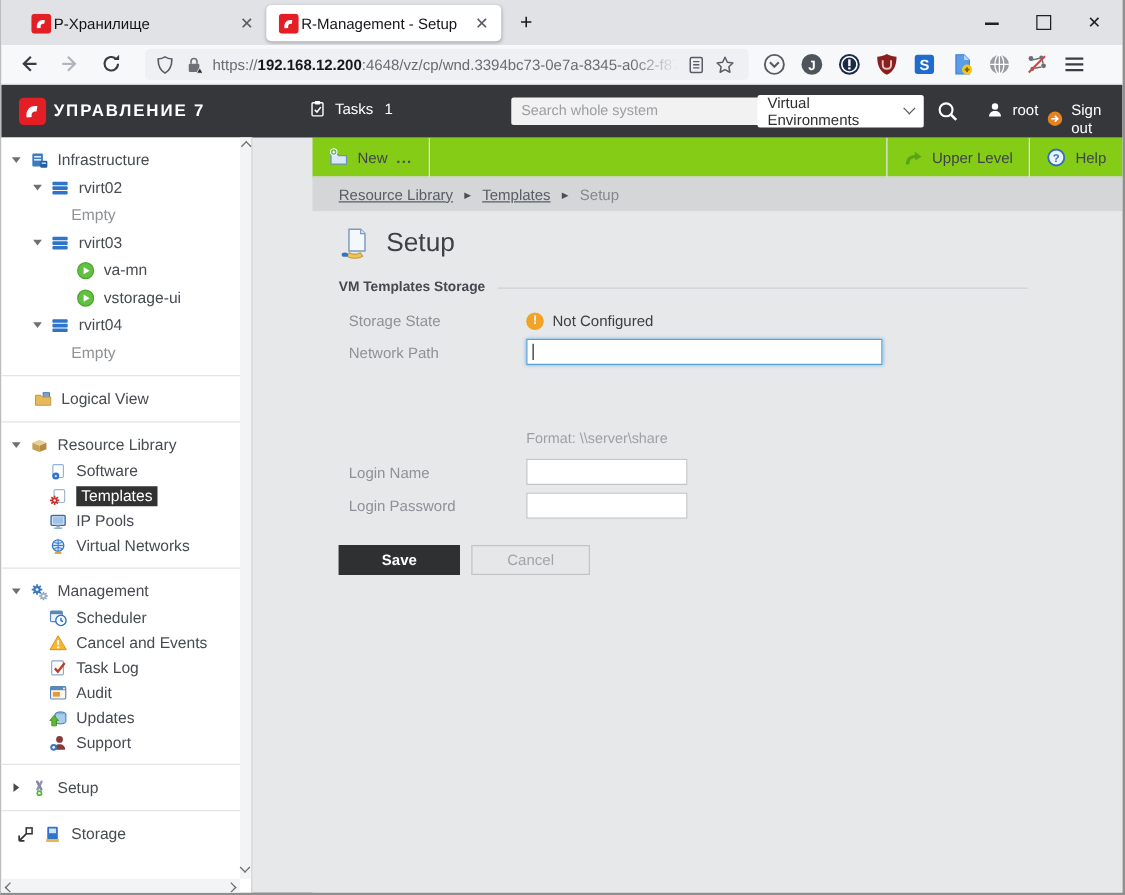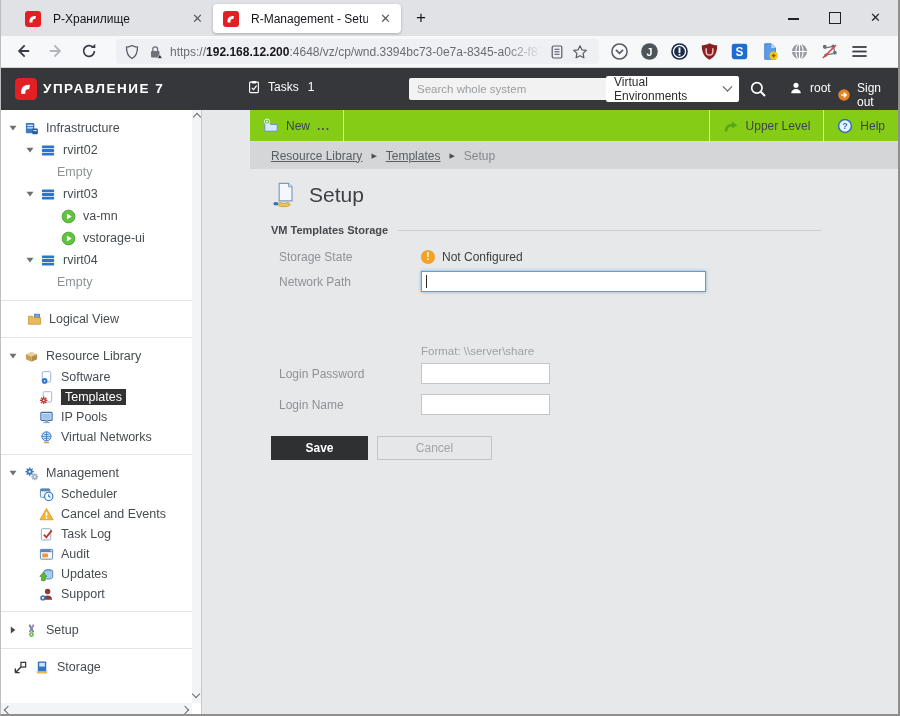--- a/index.html
+++ b/index.html
@@ -3,21 +3,21 @@
 <meta charset="utf-8">
 <style>
   * { margin:0; padding:0; box-sizing:border-box; }
   html,body { background:#9a9a9a; }
   body { font-family:"Liberation Sans", sans-serif; }
   .window { position:relative; width:900px; height:716px; background:#e7e8ea; overflow:hidden;
             border-right:2px solid #8f8f8f; border-bottom:2px solid #8f8f8f; border-left:1px solid #bdbdbd; }
 
   
   .tabbar { position:relative; height:36px; background:#e0e2e6; }
-  .tab { position:absolute; top:5px; height:27px; display:flex; align-items:center; gap:12px;
+  .tab { position:absolute; top:5px; height:27px; display:flex; align-items:center; gap:2px;
          padding:0 10px; border-radius:4px; font-size:12px; color:#15141a; }
   .tab.inactive { left:14px; width:198px; }
   .tab.active { left:212px; width:188px; background:#ffffff; box-shadow:0 1px 3px rgba(0,0,0,.25); top:4px; height:29px; }
   .tab .title { flex:1; white-space:nowrap; overflow:hidden; }
   .tab .close { color:#5b5b66; font-size:13px; line-height:1; }
   .icon16 svg { width:16px; height:16px; display:block; }
   .icon14 svg { width:14px; height:14px; display:block; }
   .icon18 svg { width:18px; height:18px; display:block; }
   .newtab { position:absolute; left:408px; top:6px; width:24px; height:24px; text-align:center;
             font-size:17px; line-height:24px; color:#15141a; border-radius:4px; }
@@ -109,21 +109,21 @@
   .input-wrap { position:relative; display:inline-block; }
   .inp { height:21px; border:1px solid #c3c5c8; background:#fff; font-size:12px; padding:0 5px; font-family:"Liberation Sans",sans-serif; }
   .inp.net { width:285px; border:1px solid #56a3d9; box-shadow:0 0 3px rgba(86,163,217,.8); }
   .inp.sm { width:129px; }
   .text-caret { position:absolute; left:5px; top:4px; width:1px; height:13px; background:#2b2b2b; }
   .hint { margin-top:5px; font-size:11.5px; color:#9da1a5; }
   .row-login { margin-top:10px; } .row-pwd { margin-top:6px; }
   .btnrow { margin-top:21px; display:flex; gap:9px; }
   .btn { height:24px; font-size:12px; font-family:"Liberation Sans",sans-serif; cursor:pointer; }
   .btn.save { width:97px; background:#2e3032; color:#fff; font-weight:bold; border:1px solid #2e3032; }
-  .btn.cancel { width:115px; background:#e6e7e9; color:#a2a5a8; border:1px solid #c2c4c6; }
+  .btn.cancel { width:95px; background:#e6e7e9; color:#a2a5a8; border:1px solid #c2c4c6; }
 </style>
 </head>
 <body>
 
 <div class="window">
 
   <div class="tabbar">
     <div class="tab inactive">
       <span class="icon16">
           <svg viewBox="0 0 16 16">
@@ -694,28 +694,28 @@
             <input class="inp net" value="" style="">
             <span class="text-caret"></span>
           </span>
         </div>
 
         <div class="frow">
           <span class="flabel"></span>
           <span class="hint">Format: \\server\share</span>
         </div>
 
+        <div class="frow row-login">
+          <span class="flabel">Login Name</span>
+          <input class="inp sm" value="" style="">
+        </div>
+
         <div class="frow row-pwd">
           <span class="flabel">Login Password</span>
           <input class="inp sm" type="password" value="" style="">
-        </div>
-
-        <div class="frow row-login">
-          <span class="flabel">Login Name</span>
-          <input class="inp sm" value="" style="">
         </div>
 
         <div class="btnrow">
           <button class="btn save">Save</button>
           <button class="btn cancel">Cancel</button>
         </div>
       </div>
     </main>
   </div>
 </div>

